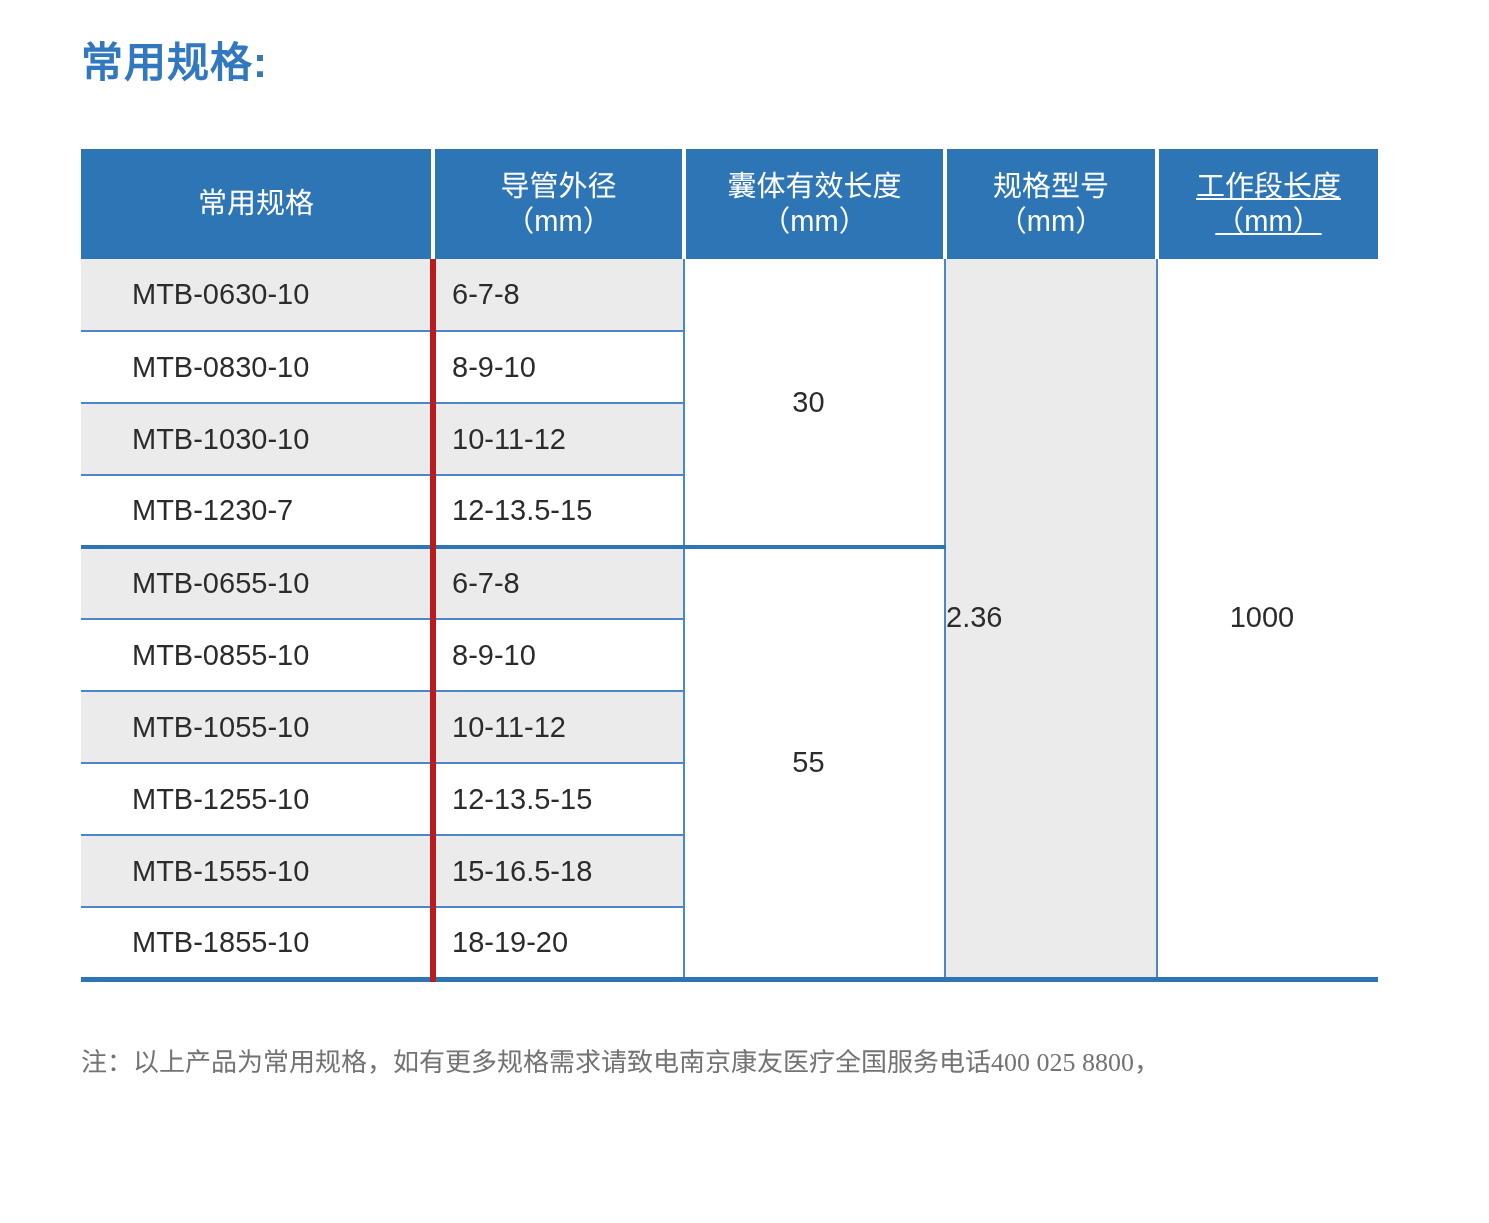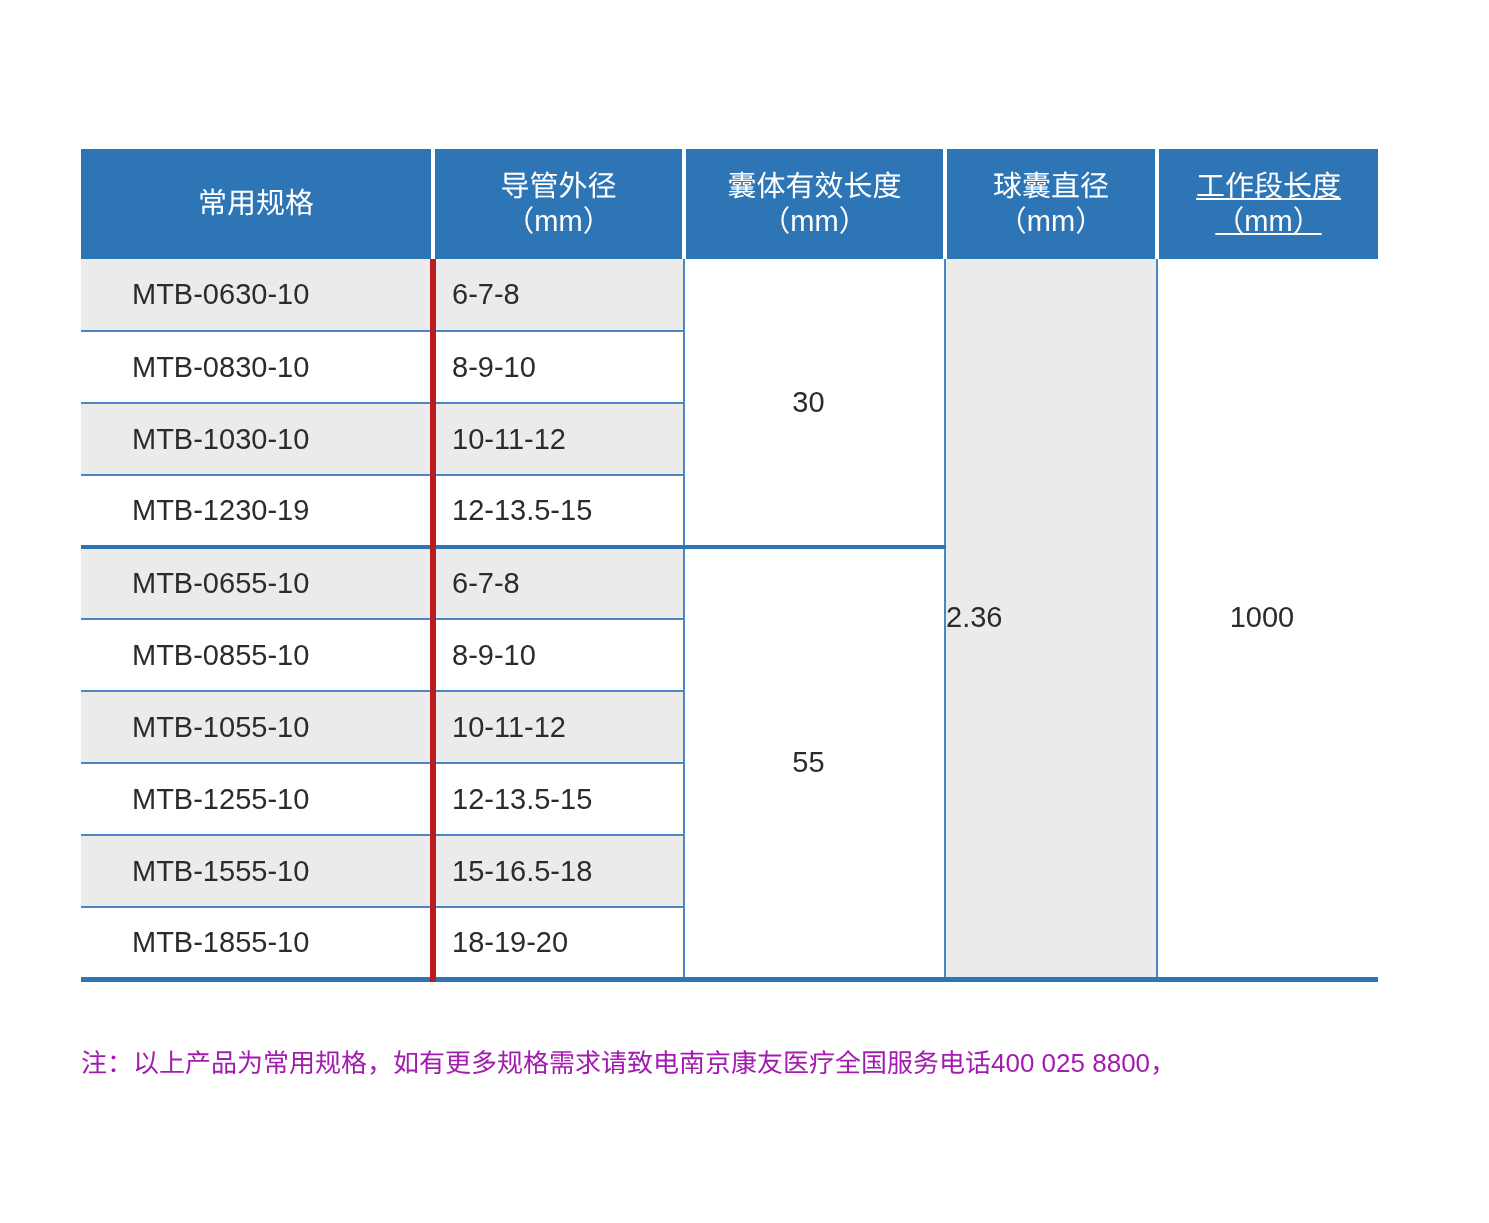--- a/index.html
+++ b/index.html
@@ -125,29 +125,31 @@
   }
 
   
   .footnote {
     position: absolute;
     left: 81px;
     top: 1042px;
     width: 1300px;
     font-size: 26px;
     line-height: 1.62;
-    color: #a21caf;
+    color: #737373;
+    font-family: Liberation Serif, serif;
   }
   .footnote .fn-line { white-space: nowrap; }
 </style>
 </head>
 <body>
 
 <div class="page">
 
+  <div class="page-title">常用规格:</div>
 
   <div class="spec-table-wrap">
     <table class="spec-table">
       <colgroup>
         <col class="c1">
           <col class="c2">
           <col class="c3">
           <col class="c4">
           <col class="c5">
       </colgroup>
@@ -158,21 +160,21 @@
           </th>
           <th>
             <div>导管外径</div>
             <div>（mm）</div>
           </th>
           <th>
             <div>囊体有效长度</div>
             <div>（mm）</div>
           </th>
           <th>
-            <div>球囊直径</div>
+            <div>规格型号</div>
             <div>（mm）</div>
           </th>
           <th>
             <div>工作段长度</div>
             <div>（mm）</div>
           </th>
         </tr>
       </thead>
       <tbody>
 
@@ -188,21 +190,21 @@
           <td class="col-model">MTB-0830-10</td>
           <td class="col-dia">8-9-10</td>
         </tr>
 
         <tr class="alt">
           <td class="col-model">MTB-1030-10</td>
           <td class="col-dia">10-11-12</td>
         </tr>
 
         <tr>
-          <td class="col-model">MTB-1230-19</td>
+          <td class="col-model">MTB-1230-7</td>
           <td class="col-dia">12-13.5-15</td>
         </tr>
 
         <tr class="alt group-start">
           <td class="col-model">MTB-0655-10</td>
           <td class="col-dia">6-7-8</td>
           <td class="col-len" rowspan="6">55</td>
         </tr>
 
         <tr>

